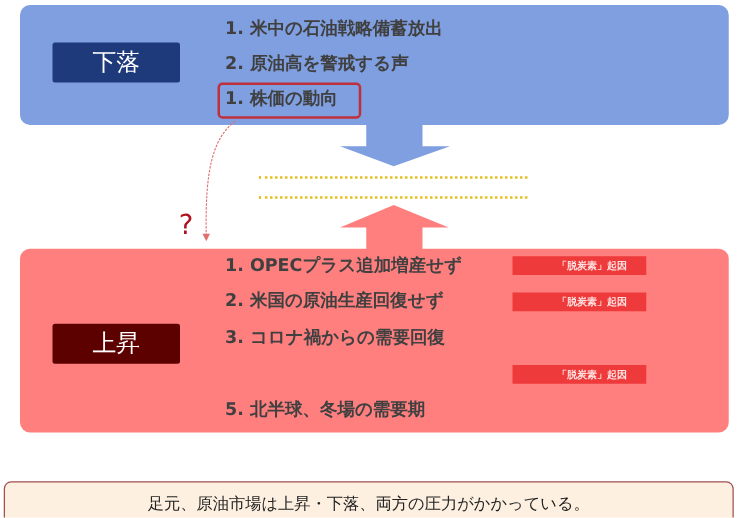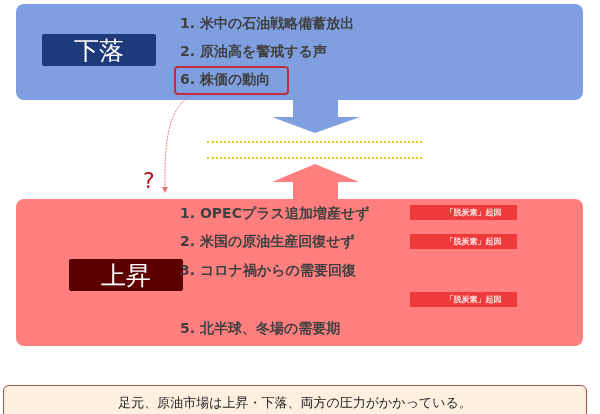--- a/index.html
+++ b/index.html
@@ -1,45 +1,45 @@
 <!DOCTYPE html>
 <html><head>
 <meta charset="utf-8">
 <style>
   html, body { margin:0; padding:0; }
   body { width:600px; height:414px; background:#ffffff; position:relative; overflow:hidden;
          font-family:"DejaVu Sans", "Liberation Sans", sans-serif; }
   .panel { position:absolute; border-radius:8px; }
   .panel-down { left:16px; top:4px; width:567px; height:96px; background:#7f9fe0; }
   .panel-up { left:16px; top:199px; width:567px; height:147px; background:#ff7f7f; }
-  .label-box { position:absolute; left:26px; width:114px; height:32px; color:#ffffff;
-               font-size:25px; display:flex; align-items:center; justify-content:center; border-radius:2px; }
+  .label-box { position:absolute; left:26px; width:102px; height:32px; color:#ffffff;
+               font-size:19px; display:flex; align-items:center; justify-content:center; border-radius:2px; }
   .label-down { top:30px; background:#1f3a7a; }
-  .label-up { top:60px; background:#5c0000;margin-left:27px; }
+  .label-up { top:60px; background:#5c0000; }
   .item { position:absolute; left:164px; font-size:14px; font-weight:bold; color:#404040; white-space:nowrap; line-height:18px; }
   .highlight { position:absolute; left:158px; top:62px; width:115px; height:29px;
                border:2px solid #c0303a; border-radius:4px; box-sizing:border-box; }
   .tag { position:absolute; left:394px; width:87px; height:15px; background:#ee3a3a; color:#ffe0e0;
          font-size:8px; font-weight:bold; display:flex; align-items:center; justify-content:center;padding-left:20px; }
   .arrow { position:absolute; }
   .dots { position:absolute; left:207px; width:215px; height:0; border-top:2px dotted #e8c020; }
   .qmark { position:absolute; left:143px; top:168px; font-size:22px; color:#b01020; }
   .conclusion { position:absolute; left:3px; top:385px; width:584px; height:35px; box-sizing:border-box;
                 background:#fdf0e0; border:1.5px solid #a05050; border-radius:6px;
                 display:flex; align-items:center; justify-content:center; font-size:13px; color:#222; }
 </style>
 </head>
 <body>
 
 <div class="panel panel-down">
   <div class="label-box label-down">下落</div>
   <div class="item" style="top:10px;">1. 米中の石油戦略備蓄放出</div>
   <div class="item" style="top:38px;">2. 原油高を警戒する声</div>
   <div class="highlight"></div>
-  <div class="item" style="top:66px;">6. 株価の動向</div>
+  <div class="item" style="top:66px;">1. 株価の動向</div>
 </div>
 
 <svg class="arrow" style="left:270px; top:100px;" width="92" height="34" viewBox="0 0 92 34">
   <polygon points="23,0 68,0 68,17 90,17 45,33 2,17 23,17" fill="#7f9fe0"></polygon>
 </svg>
 
 <div class="dots" style="top:141px;"></div>
 <div class="dots" style="top:157px;"></div>
 
 <svg class="arrow" style="left:270px; top:164px;" width="92" height="36" viewBox="0 0 92 36">

